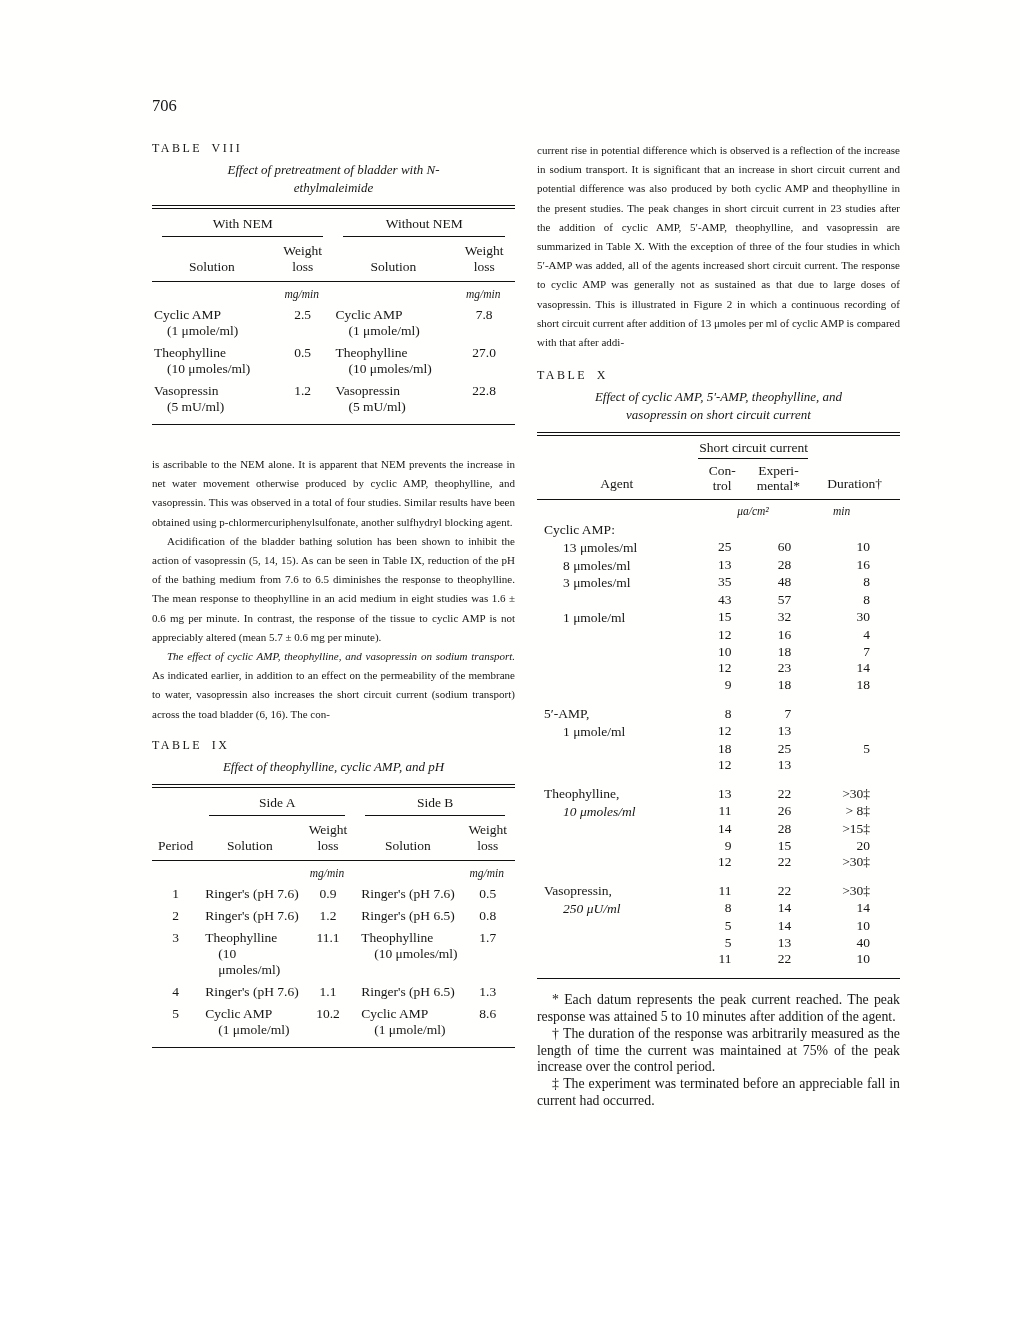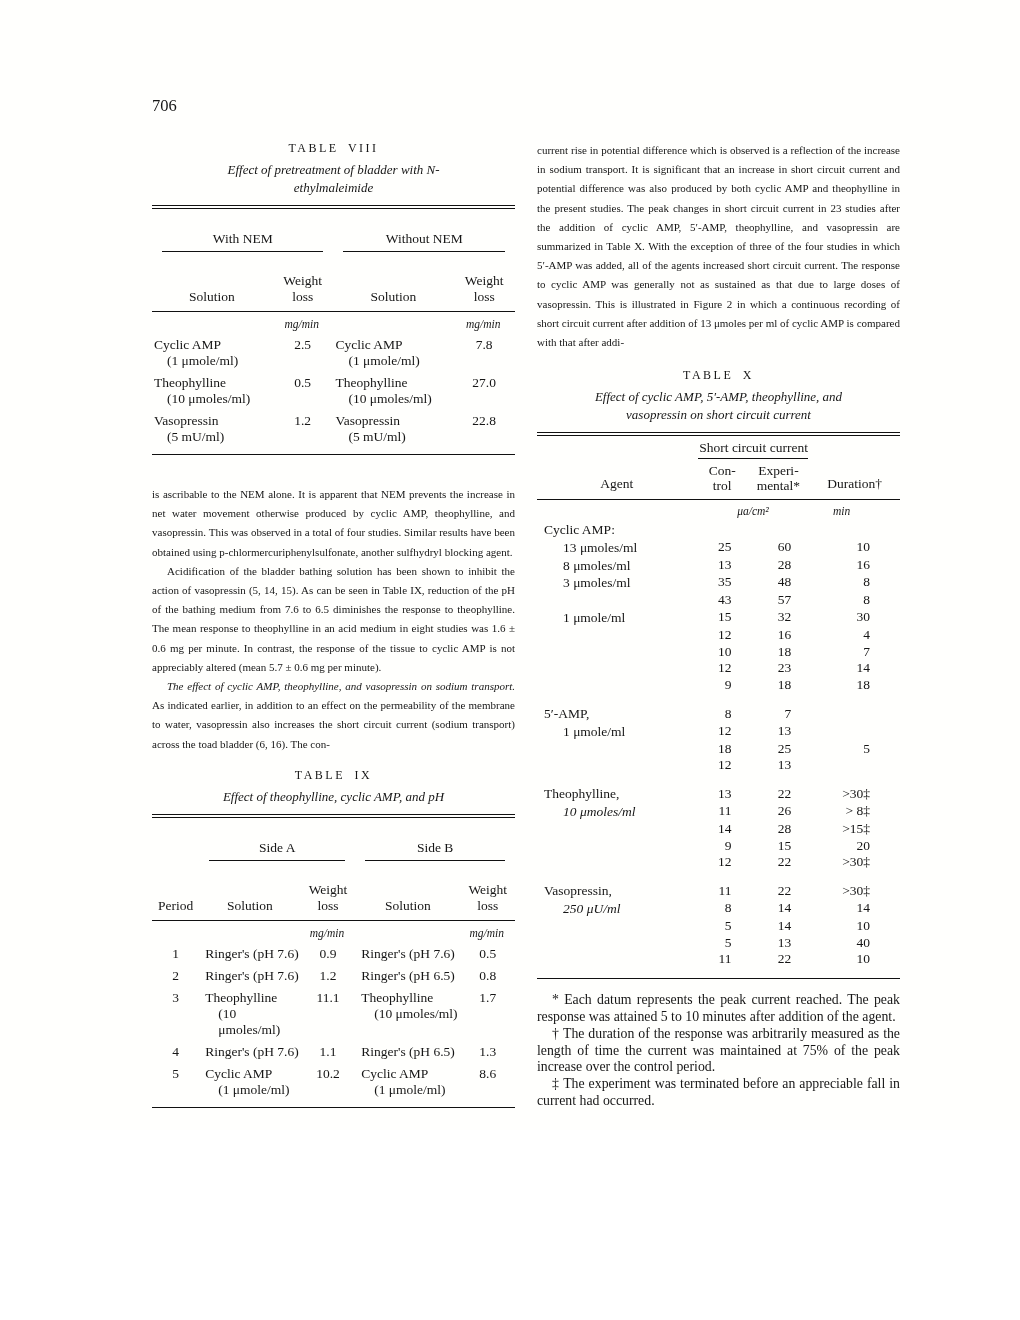--- a/index.html
+++ b/index.html
@@ -20,34 +20,34 @@
   
   .columns{display:flex;gap:22px;margin-top:25px;}
   .col{width:363px;}
 
   p.body{font-size:11px;line-height:19.2px;text-align:justify;margin:0;}
   p.ind{text-indent:15px;}
   .it{font-style:italic;}
 
   
   .tblock{margin-bottom:13px;}
-  .tlabel{text-align:center;font-size:12px;letter-spacing:2.5px;word-spacing:4px;}
+  .tlabel{text-align:left;font-size:12px;letter-spacing:2.5px;word-spacing:4px;}
   .tcaption{text-align:center;font-style:italic;font-size:13px;line-height:17.5px;margin:5px auto 9px auto;}
   .cap8{max-width:240px;}
   .cap9{max-width:340px;}
   .cap10{max-width:300px;}
   .drule{height:2px;border-top:1px solid #111;border-bottom:1px solid #111;}
 
   table{width:100%;border-collapse:collapse;font-size:13.5px;line-height:16px;table-layout:fixed;}
   th{font-weight:normal;padding:0;}
   td{padding:0;vertical-align:top;}
   thead{border-bottom:1px solid #111;}
   table{border-bottom:1px solid #111;}
 
-  .grp div{border-bottom:1px solid #111;margin:16px 10px;padding:6px 0 4px 0;text-align:center;}
+  .grp div{border-bottom:1px solid #111;margin:1px 10px;padding:6px 0 4px 0;text-align:center;}
   tr.subhead th{text-align:center;vertical-align:bottom;padding:5px 2px 6px 2px;}
   tr.units td{font-style:italic;font-size:11.5px;text-align:center;padding:4px 0 2px 0;}
   tr.units .mgmin{padding-right:2px;}
 
   
   td.sol{text-align:left;padding:3px 0 3px 2px;}
   td.sol .sub{padding-left:13px;}
   td.num{text-align:center;padding-top:3px;}
   td.per{text-align:center;padding-top:3px;}
   .t9 td.sol{padding-left:6px;}

